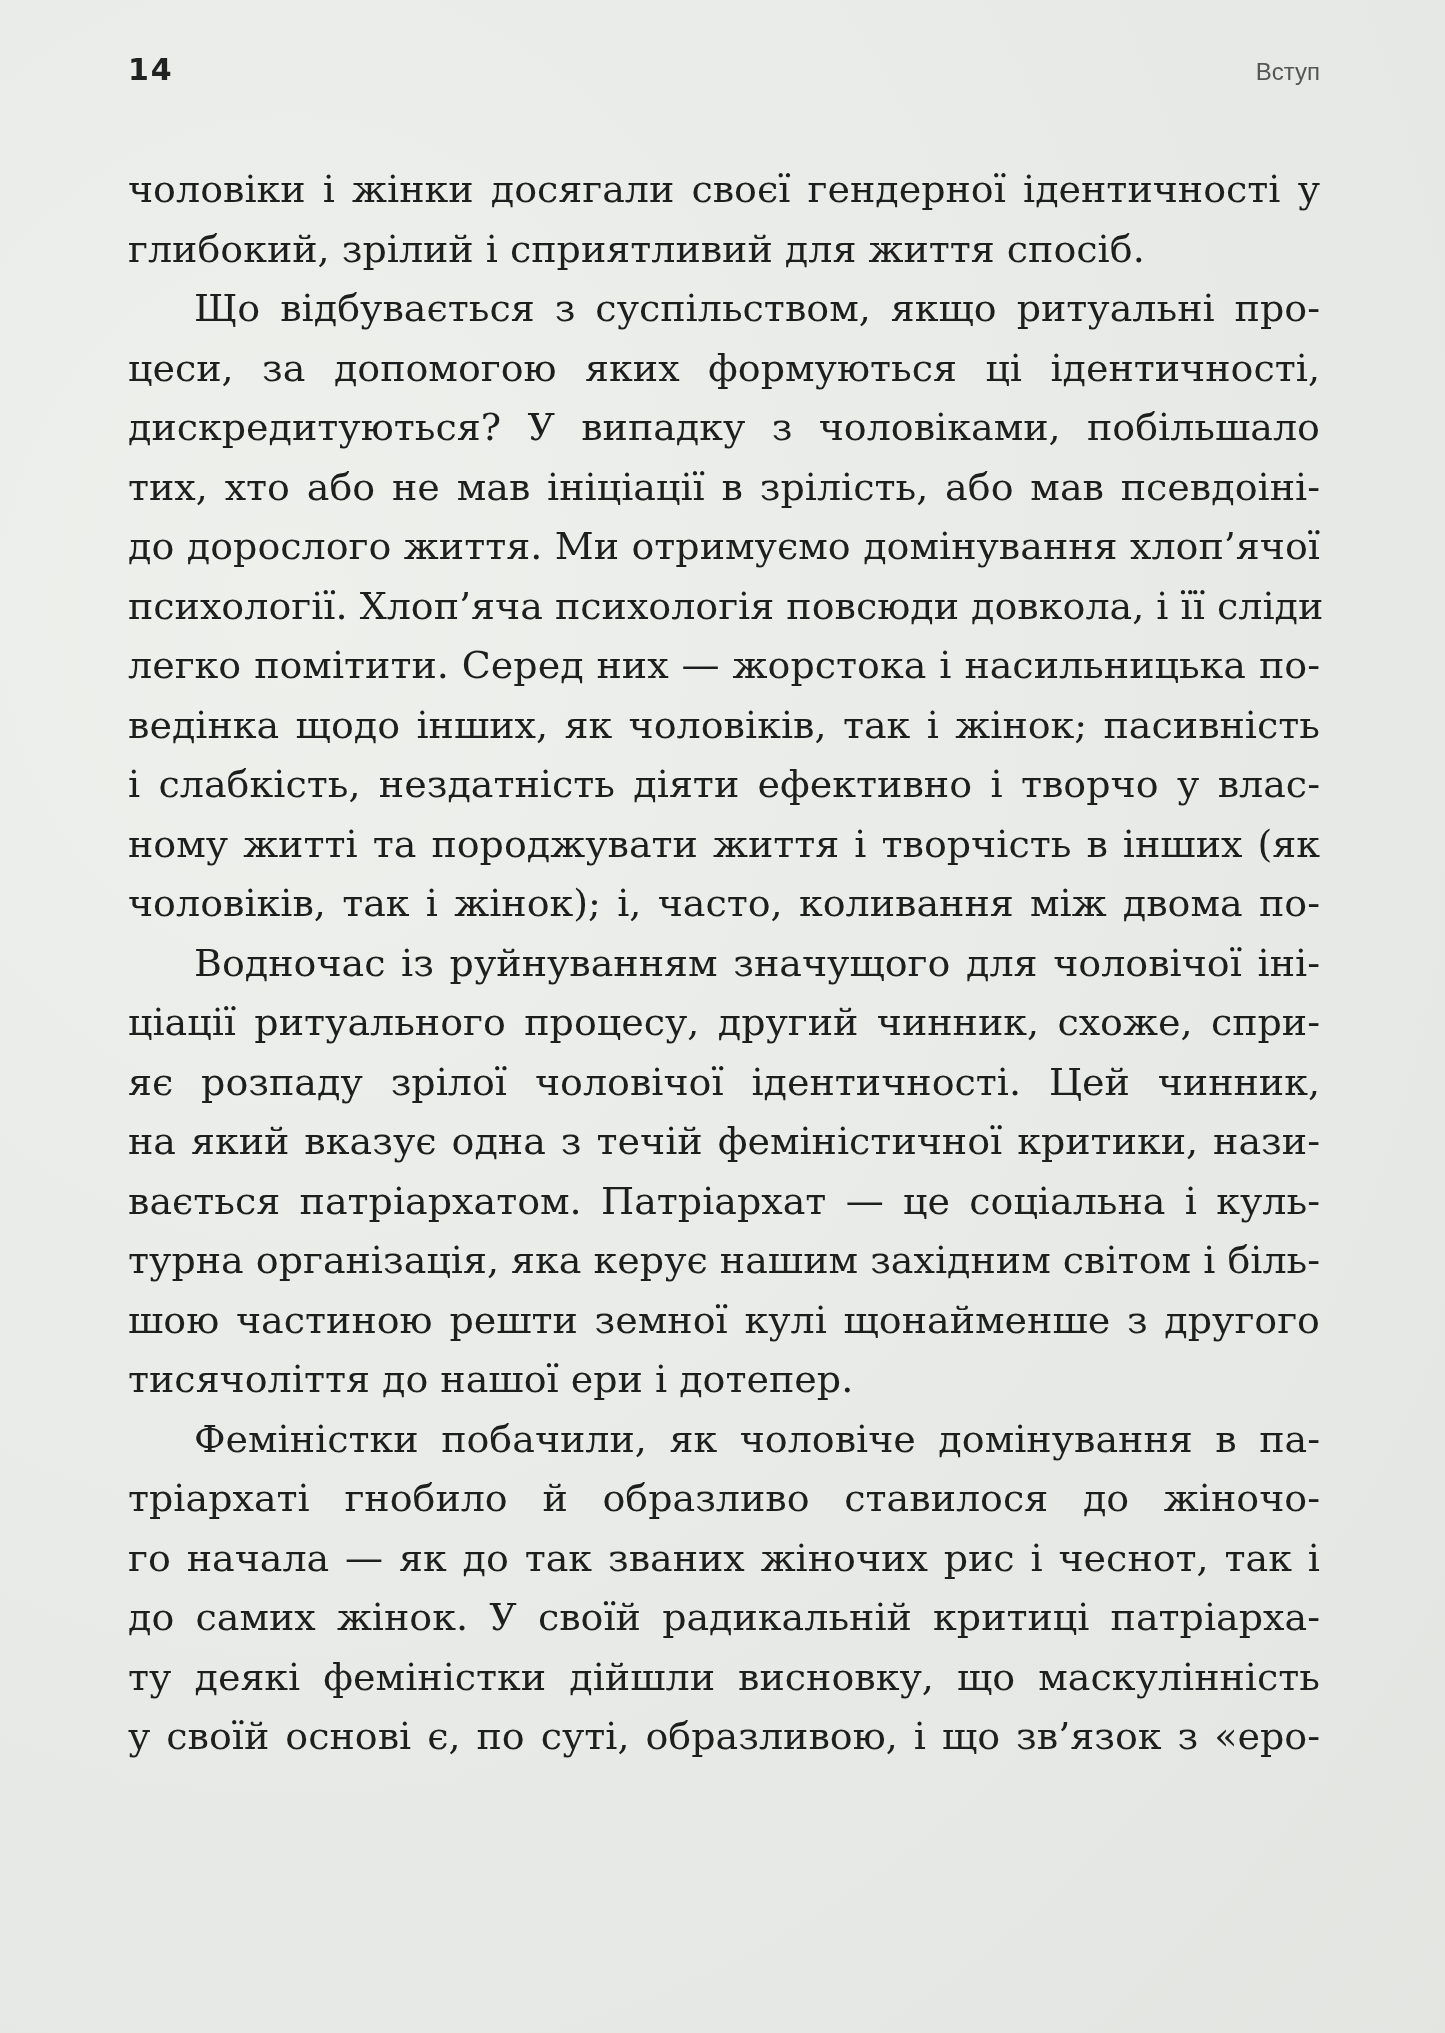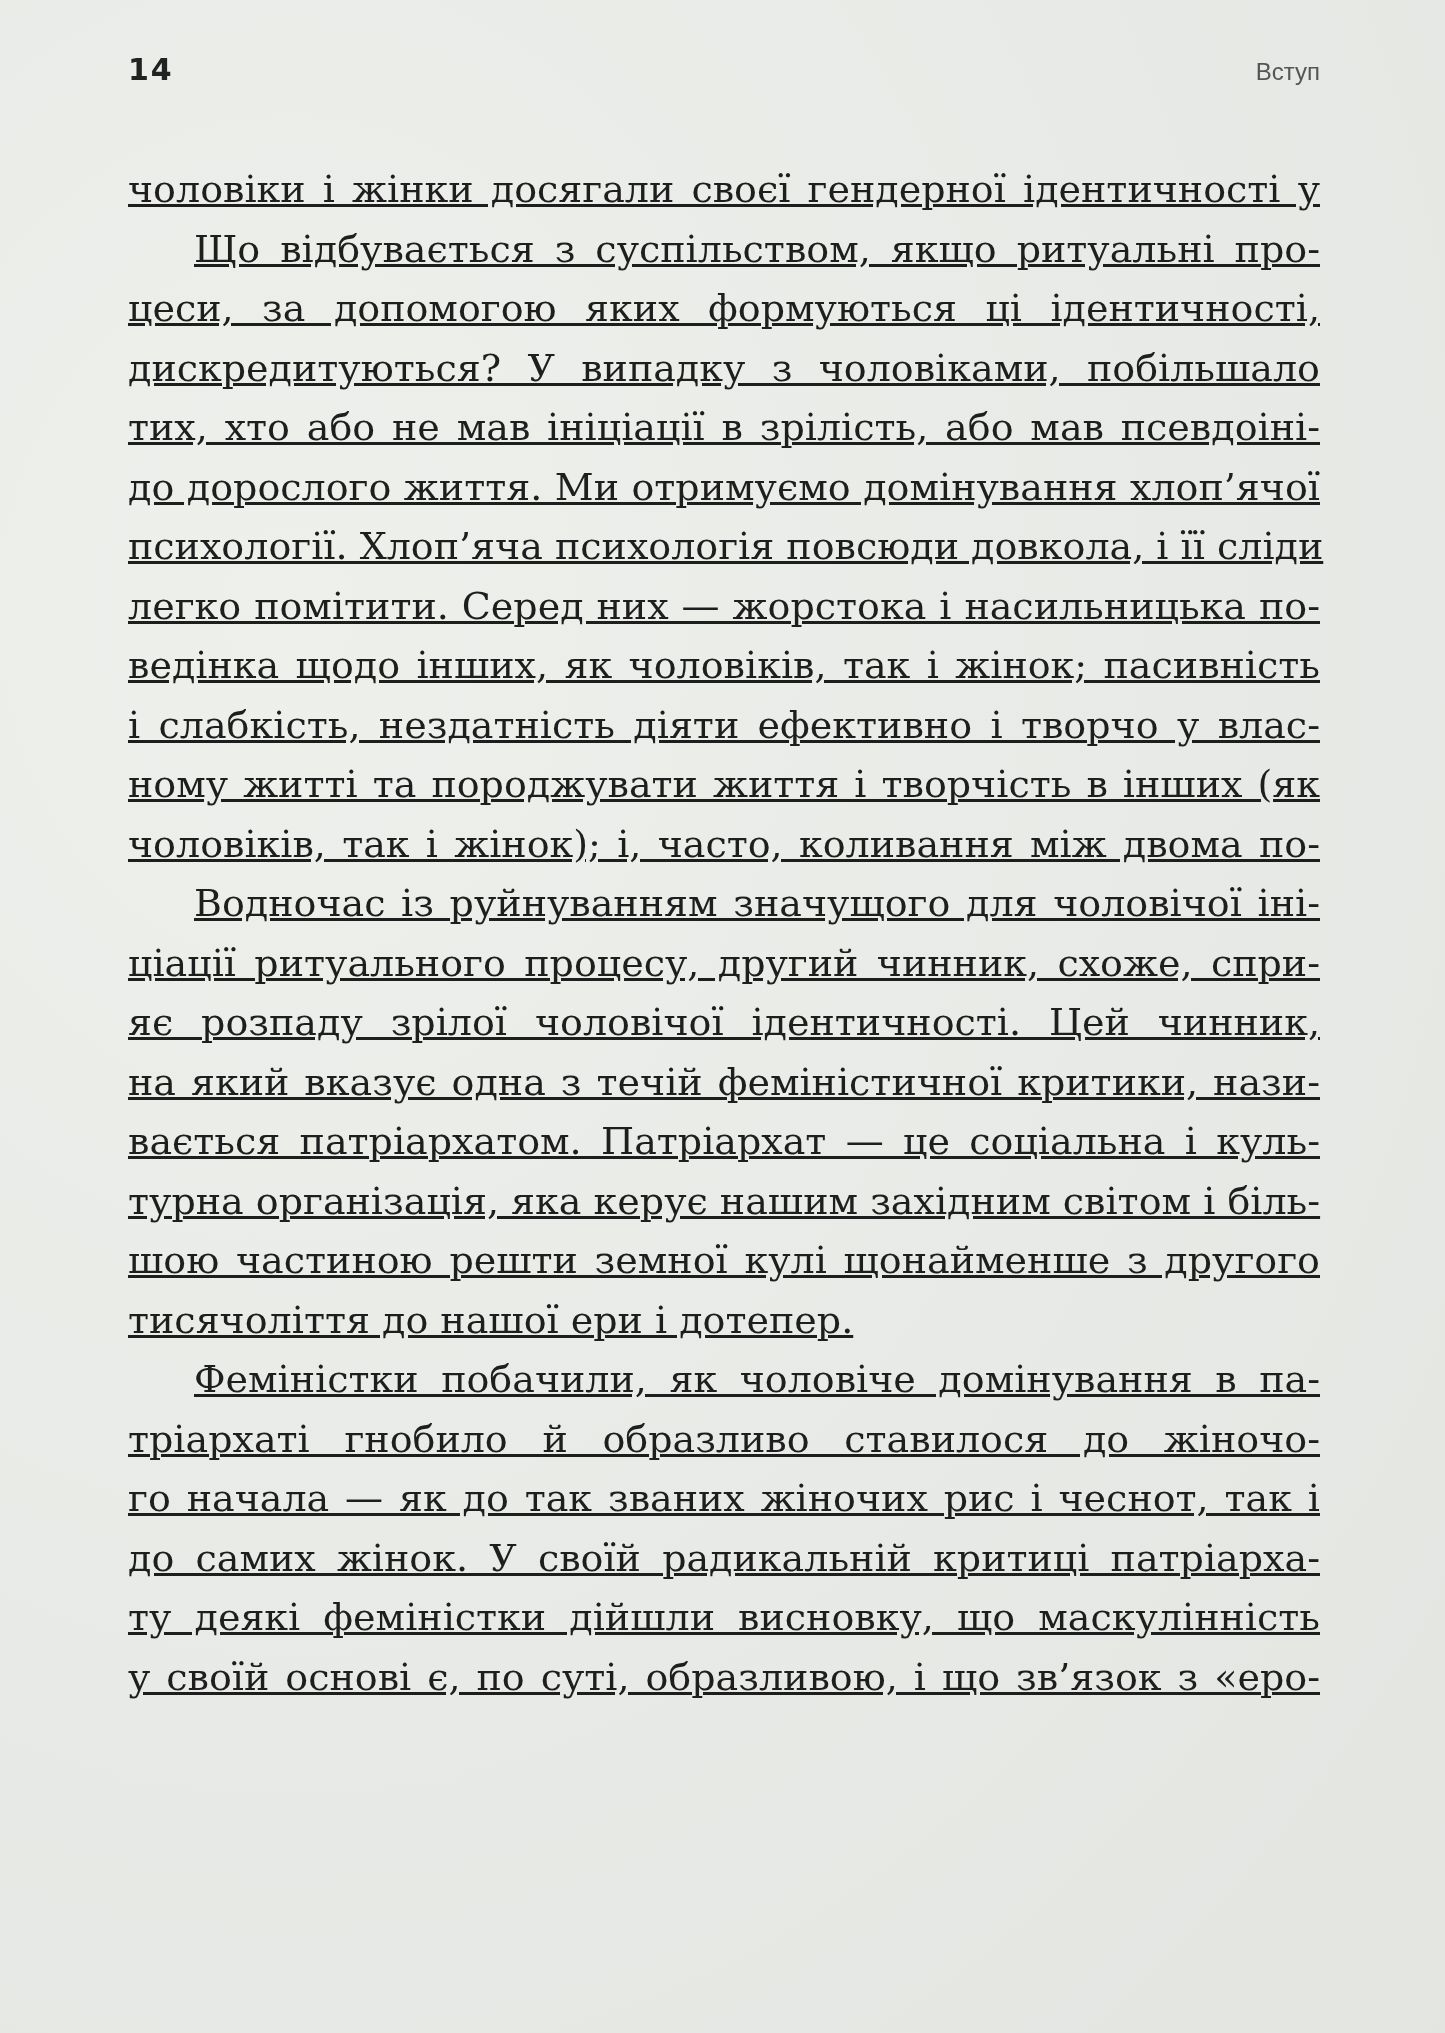--- a/index.html
+++ b/index.html
@@ -19,34 +19,35 @@
   }
   .running-head {
     position: absolute; right: 0; top: 6px;
     font-family: "Liberation Sans", "DejaVu Sans", sans-serif;
     font-size: 24px; color: #555; margin-left: 40px;
   }
   .body-text {
     position: absolute; top: 160px; left: 128px; width: 1192px;
     font-size: 38px; line-height: 59.5px; text-align: justify;
   }
-  .line { display: block; white-space: nowrap; text-align: justify; text-align-last: justify; height: 59.5px; text-decoration: underline; }
+  .line { display: block; white-space: nowrap; text-align: justify; text-align-last: justify; height: 59.5px; }
   .line.last { text-align-last: left; }
   .indent { padding-left: 66px; }
 </style>
 </head>
 <body>
 
 <div class="header">
   <span class="page-number">14</span>
   <span class="running-head">Вступ</span>
 </div>
 
 <div class="body-text" id="body-text">
     <span class="line">чоловіки і жінки досягали своєї гендерної ідентичності у</span>
+    <span class="line last">глибокий, зрілий і сприятливий для життя спосіб.</span>
     <span class="line indent">Що відбувається з суспільством, якщо ритуальні про-</span>
     <span class="line">цеси, за допомогою яких формуються ці ідентичності,</span>
     <span class="line">дискредитуються? У випадку з чоловіками, побільшало</span>
     <span class="line">тих, хто або не мав ініціації в зрілість, або мав псевдоіні-</span>
     <span class="line">до дорослого життя. Ми отримуємо домінування хлоп’ячої</span>
     <span class="line">психології. Хлоп’яча психологія повсюди довкола, і її сліди</span>
     <span class="line">легко помітити. Серед них — жорстока і насильницька по-</span>
     <span class="line">ведінка щодо інших, як чоловіків, так і жінок; пасивність</span>
     <span class="line">і слабкість, нездатність діяти ефективно і творчо у влас-</span>
     <span class="line">ному житті та породжувати життя і творчість в інших (як</span>

